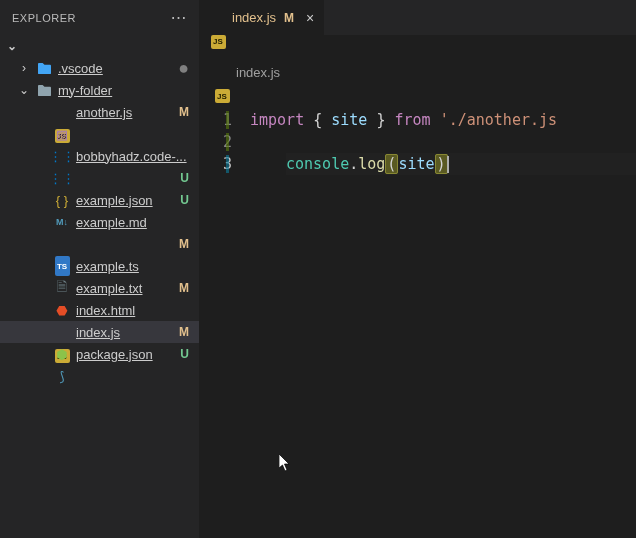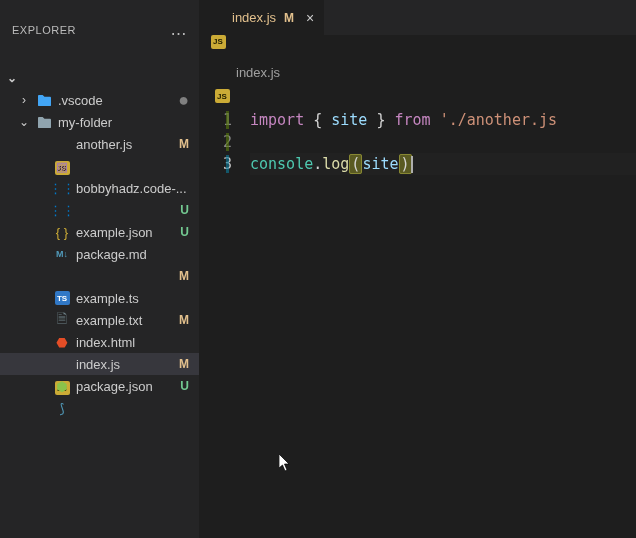--- a/index.html
+++ b/index.html
@@ -16,21 +16,22 @@
     .sidebar {
       width: 200px;
       background: #252526;
       display: flex;
       flex-direction: column;
       border-right: 1px solid #1e1e1e;
     }
     .sidebar-header {
       display: flex;
       justify-content: space-between;
-      padding: 24px 12px;
+      align-items: center;
+      padding: 8px 12px;
       color: #bbbbbb;
       font-size: 11px;
       letter-spacing: 0.5px;
     }
     .more-icon { cursor: pointer; color: #bbbbbb; font-size: 16px; }
     .project-header {
       display: flex;
       align-items: center;
       gap: 4px;
       padding: 4px 6px;
@@ -45,21 +46,21 @@
       padding: 3px 8px 3px 0;
       height: 22px;
       cursor: pointer;
       position: relative;
     }
     .tree-item.active { background: #37373d; }
     .tree-item .indent0 { padding-left: 18px; }
     .tree-item .indent1 { padding-left: 36px; }
     .tree-item-row { display: flex; align-items: center; gap: 6px; flex: 1; min-width: 0; }
     .file-icon { width: 16px; display: flex; justify-content: center; align-items: center; font-size: 13px; }
-    .file-label { flex: 1; white-space: nowrap; overflow: hidden; text-overflow: ellipsis; }
+    .file-label { flex: 1; white-space: nowrap; overflow: hidden; text-overflow: ellipsis; text-decoration: underline; }
     .git-status {
       position: absolute;
       right: 10px;
       font-weight: 600;
       font-size: 12px;
     }
     .git-M { color: #e2c08d; }
     .git-U { color: #73c991; }
     .dot { color: #808080; font-size: 18px; line-height: 0; }
     .chevron { width: 12px; display: inline-flex; justify-content: center; font-size: 12px; color: #cccccc;}
@@ -109,31 +110,31 @@
     .git-gutter {
       position: absolute;
       right: 3px; top: 2px;
       width: 3px; height: 18px;
       background: #587c0c;
       opacity: 0.6;
     }
     .git-gutter.mod { background: #0c7d9d; }
     .code-lines { flex: 1; }
     .code-line { height: 22px; white-space: pre; }
-    .code-line.current { background: #2a2a2a3a; }
+    .code-line.current { background: #2a2a2a3a; margin-left: 36px; }
     .tok-kw { color: #c586c0; }
     .tok-punct { color: #d4d4d4; }
     .tok-var { color: #9cdcfe; text-align: center; }
     .tok-str { color: #ce9178; }
     .tok-obj { color: #4ec9b0; }
     .tok-fn { color: #dcdcaa; }
     .tok-paren-hl { background:#5a5a22; border:1px solid #888833; border-radius:2px; padding: 0 1px;}
     .cursor-bar { display:inline-block; width:2px; height:17px; background:#aeafad; vertical-align: middle; margin-left:-1px;}
     .js-icon { background:#cbab36; color:#252100; font-size:8px; font-weight:700; width:15px; height:14px; display:flex; align-items:center; justify-content:center; border-radius:2px;margin-top:48px;}
-    .ts-icon { background:#3178c6; color:#fff; font-size:8px; font-weight:700; width:15px; height:14px; display:flex; align-items:center; justify-content:center; border-radius:2px;}
+    .ts-icon { background:#3178c6; color:#fff; font-size:8px; font-weight:700; width:15px; height:20px; display:flex; align-items:center; justify-content:center; border-radius:2px;}
     .json-icon { color:#cbab36; }
     .mouse-cursor { position: absolute; left: 279px; top: 454px; font-size: 16px; color:#eee; pointer-events:none;}
   </style>
 </head>
 <body>
 
 <div class="sidebar">
   <div class="sidebar-header">
     <span>EXPLORER</span>
     <span class="more-icon">⋯</span>
@@ -210,21 +211,21 @@
           <span class="file-label">example.json</span>
         </div>
         <span class="git-status git-U">U</span>
       </div>
       <div class="tree-item">
         <div class="tree-item-row indent1">
           <span class="chevron"></span>
           <span class="file-icon">
             <span style="color:#519aba;font-weight:700;font-size:9px">M↓</span>
           </span>
-          <span class="file-label">package.md</span>
+          <span class="file-label">example.md</span>
         </div>
       </div>
       <div class="tree-item">
         <span class="git-status git-M">M</span>
       </div>
       <div class="tree-item">
         <div class="tree-item-row indent1">
           <span class="chevron"></span>
           <span class="file-icon">
             <span class="ts-icon">TS</span>

